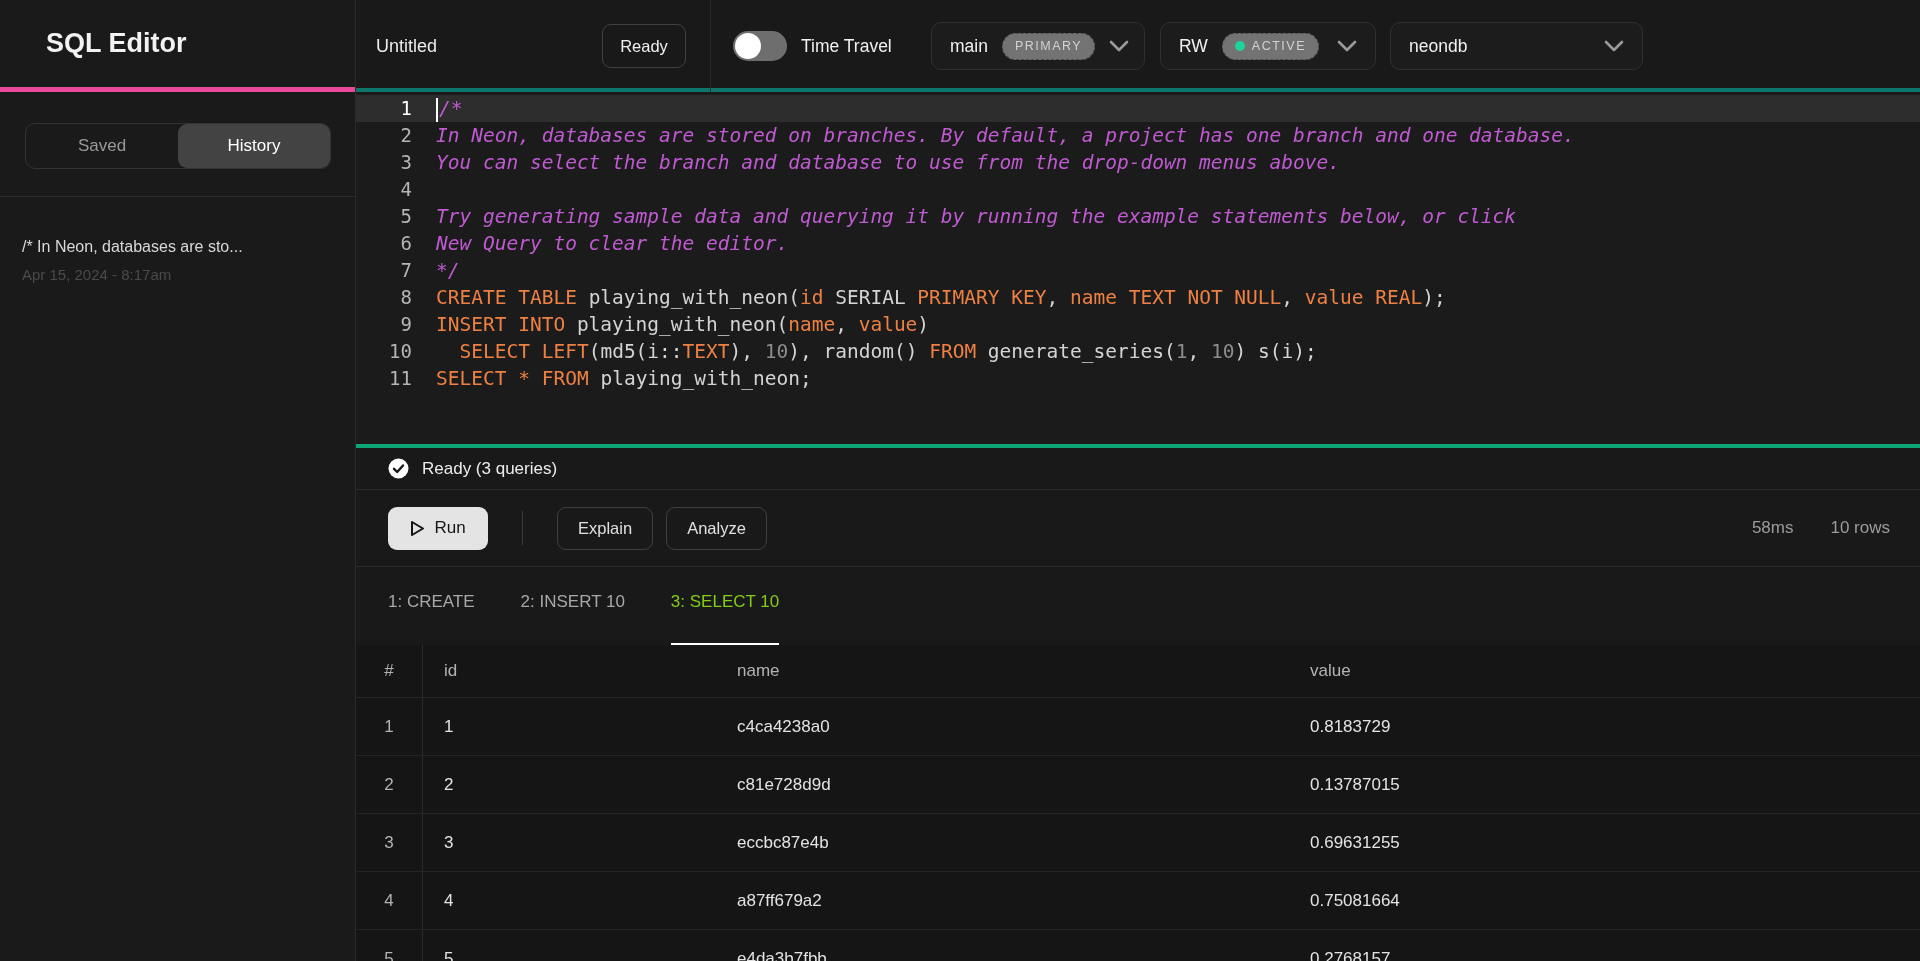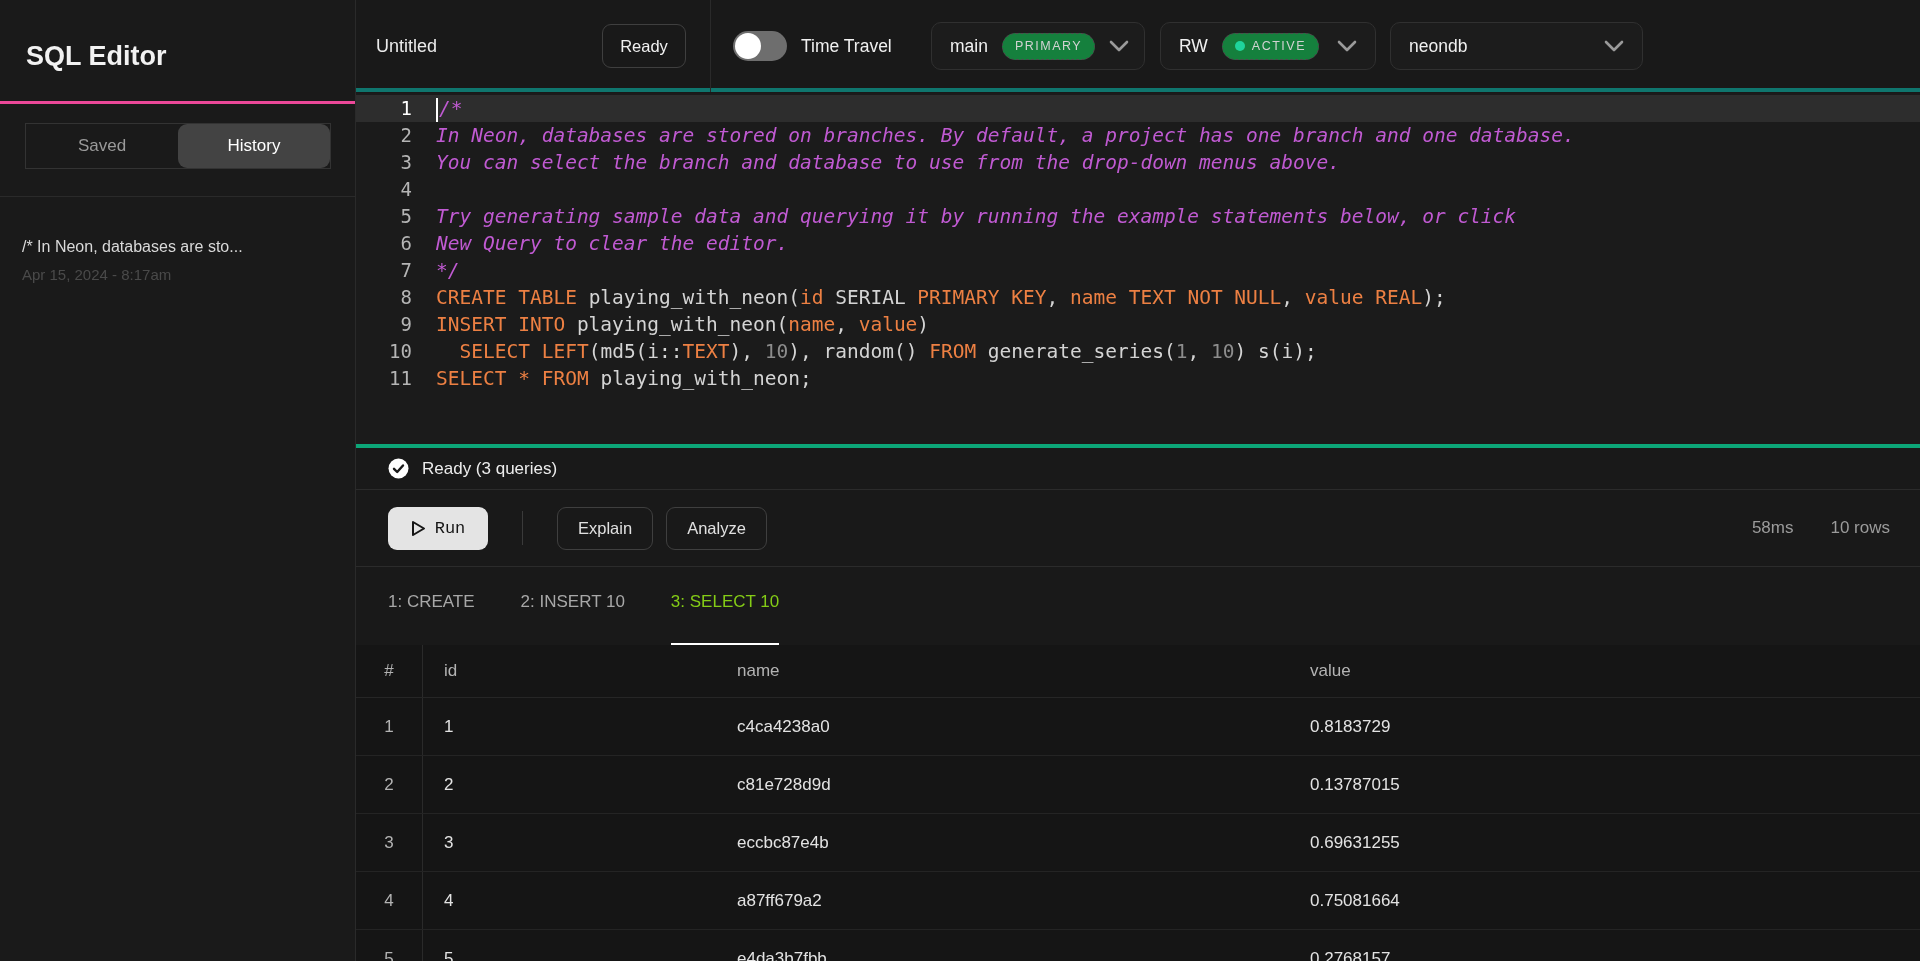--- a/index.html
+++ b/index.html
@@ -3,25 +3,25 @@
 <meta charset="utf-8">
 <style>
   * { margin:0; padding:0; box-sizing:border-box; }
   html,body { width:1920px; height:961px; background:#191919; overflow:hidden;
               font-family:"Liberation Sans", sans-serif; color:#e6e6e6; }
   #app { position:relative; width:1920px; height:961px; background:#191919; }
 
   
   .sidebar { position:absolute; left:0; top:0; width:356px; height:961px;
              background:#1a1a1a; border-right:1px solid #2a2a2a; }
-  .sidebar-header { height:92px; border-bottom:3px solid #ec4899;
-                    display:flex; align-items:center; padding:0 26px;margin-top:12px; }
+  .sidebar-header { height:92px; border-bottom:5px solid #ec4899;
+                    display:flex; align-items:center; padding:0 46px; }
   .sidebar-title { font-size:27px; font-weight:700; color:#f2f2f2; }
   .seg { position:absolute; left:25px; top:123px; width:306px; height:46px;
-         border:1px solid #333; border-radius:0; display:flex; background:#1a1a1a; }
+         border:1px solid #333; border-radius:10px; display:flex; background:#1a1a1a; }
   .seg-btn { flex:1; display:flex; align-items:center; justify-content:center;
              font-size:17px; color:#9a9a9a; border-radius:9px; cursor:pointer; }
   .seg-btn.active { background:#434343; color:#ffffff; }
   .sidebar-divider { position:absolute; top:196px; left:0; width:355px; border-top:1px solid #2a2a2a; }
   .history-item { position:absolute; top:232px; left:0; width:355px; padding:6px 22px; cursor:pointer; }
   .history-title { font-size:16px; color:#d9d9d9; margin-bottom:10px; white-space:nowrap; }
   .history-date { font-size:15px; color:#4a4a4a; }
 
   
   .main { position:absolute; left:356px; top:0; width:1564px; height:961px; }
@@ -41,21 +41,21 @@
   .toggle-label { left:445px; height:92px; display:flex; align-items:center;
                   font-size:17.5px; color:#f0f0f0; }
   .dd { top:22px; height:48px; border:1px solid #303030; border-radius:10px;
         display:flex; align-items:center; gap:14px; padding:0 18px; cursor:pointer; background:#1c1c1c; }
   .dd-a { left:575px; width:214px; }
   .dd-b { left:804px; width:216px; }
   .dd-c { left:1034px; width:253px; }
   .dd-name { font-size:17.5px; color:#f0f0f0; white-space:nowrap; }
   .badge { display:flex; align-items:center; gap:7px; height:27px; padding:0 12px;
            border-radius:14px; border:1px dashed #4d4d4d; font-size:12.5px;
-           letter-spacing:1.5px; color:#d2d2d2; background:#15803d; white-space:nowrap; }
+           letter-spacing:1.5px; color:#d2d2d2; background:#737373; white-space:nowrap; }
   .dot { width:10px; height:10px; border-radius:50%; background:#1fd49c; }
   .chev { margin-left:auto; color:#9a9a9a; flex:0 0 auto; }
   .dd-c .dd-name { flex:1; }
 
   
   .editor { position:absolute; top:93px; left:0; width:1564px; height:351px;
             background:#1b1b1b; padding-top:2px; cursor:text; }
   .cl { display:flex; height:27px; line-height:27px;
         font-family:"DejaVu Sans Mono", monospace; font-size:19.5px; white-space:pre; }
   .cl.current { background:#2d2d2d; }
@@ -76,21 +76,21 @@
                display:flex; align-items:center; gap:13px; padding-left:32px;
                border-bottom:1px solid #2b2b2b; background:#191919; }
   .status-text { font-size:17px; color:#ececec; }
 
   
   .actionbar { position:absolute; top:490px; left:0; width:1564px; height:77px;
                display:flex; align-items:center; border-bottom:1px solid #2b2b2b;
                padding:0 30px 0 32px; background:#191919; }
   .run-btn { width:100px; height:43px; background:#e4e4e4; color:#161616;
              border:none; border-radius:9px; font-size:17px; font-weight:500;
-             font-family:Liberation Mono, monospace; display:flex; align-items:center; justify-content:center;
+             font-family:Liberation Sans, sans-serif; display:flex; align-items:center; justify-content:center;
              gap:9px; cursor:pointer; }
   .ab-vdivider { width:1px; height:34px; background:#3a3a3a; margin:0 34px; }
   .ghost-btn { height:43px; padding:0 20px; background:transparent; color:#e0e0e0;
                border:1px solid #3f3f3f; border-radius:9px; font-size:16.5px;
                font-family:inherit; cursor:pointer; margin-right:13px; }
   .ab-right { margin-left:auto; display:flex; gap:37px; font-size:17px; color:#9b9b9b; }
 
   
   .resulttabs { position:absolute; top:568px; left:0; width:1564px; height:77px;
                 display:flex; gap:46px; padding:24px 0 0 32px; background:#191919; }

